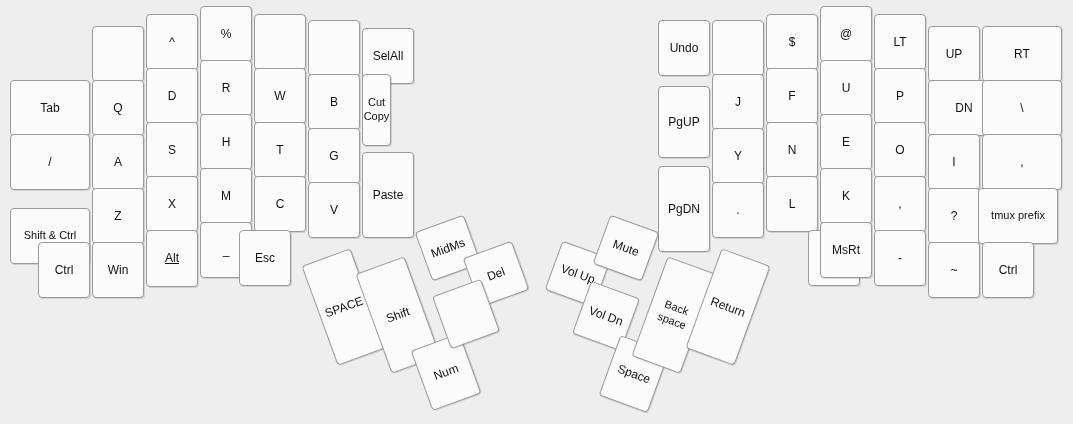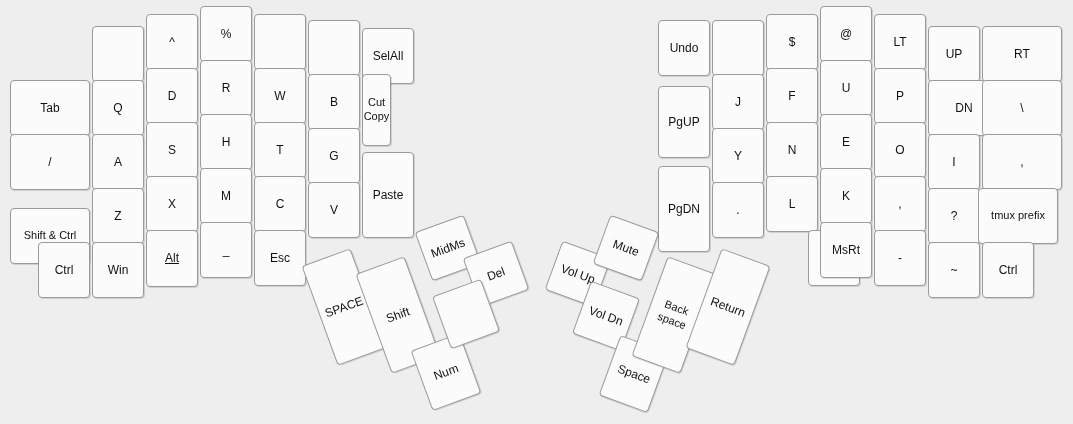--- a/index.html
+++ b/index.html
@@ -105,21 +105,21 @@
     </div>
     <div class="key" style="left: 254px; top: 68px; width: 52px; height: 56px;">
       <span class="lbl">W</span>
     </div>
     <div class="key" style="left: 254px; top: 122px; width: 52px; height: 56px;">
       <span class="lbl">T</span>
     </div>
     <div class="key" style="left: 254px; top: 176px; width: 52px; height: 56px;">
       <span class="lbl">C</span>
     </div>
-    <div class="key" style="left: 254px; top: 230px; width: 52px; height: 56px;">
+    <div class="key" style="left: 239px; top: 230px; width: 52px; height: 56px;">
       <span class="lbl">Esc</span>
     </div>
     <div class="key" style="left: 308px; top: 20px; width: 52px; height: 56px;">
       <span class="lbl"></span>
     </div>
     <div class="key" style="left: 308px; top: 74px; width: 52px; height: 56px;">
       <span class="lbl">B</span>
     </div>
     <div class="key" style="left: 308px; top: 128px; width: 52px; height: 56px;">
       <span class="lbl">G</span>

